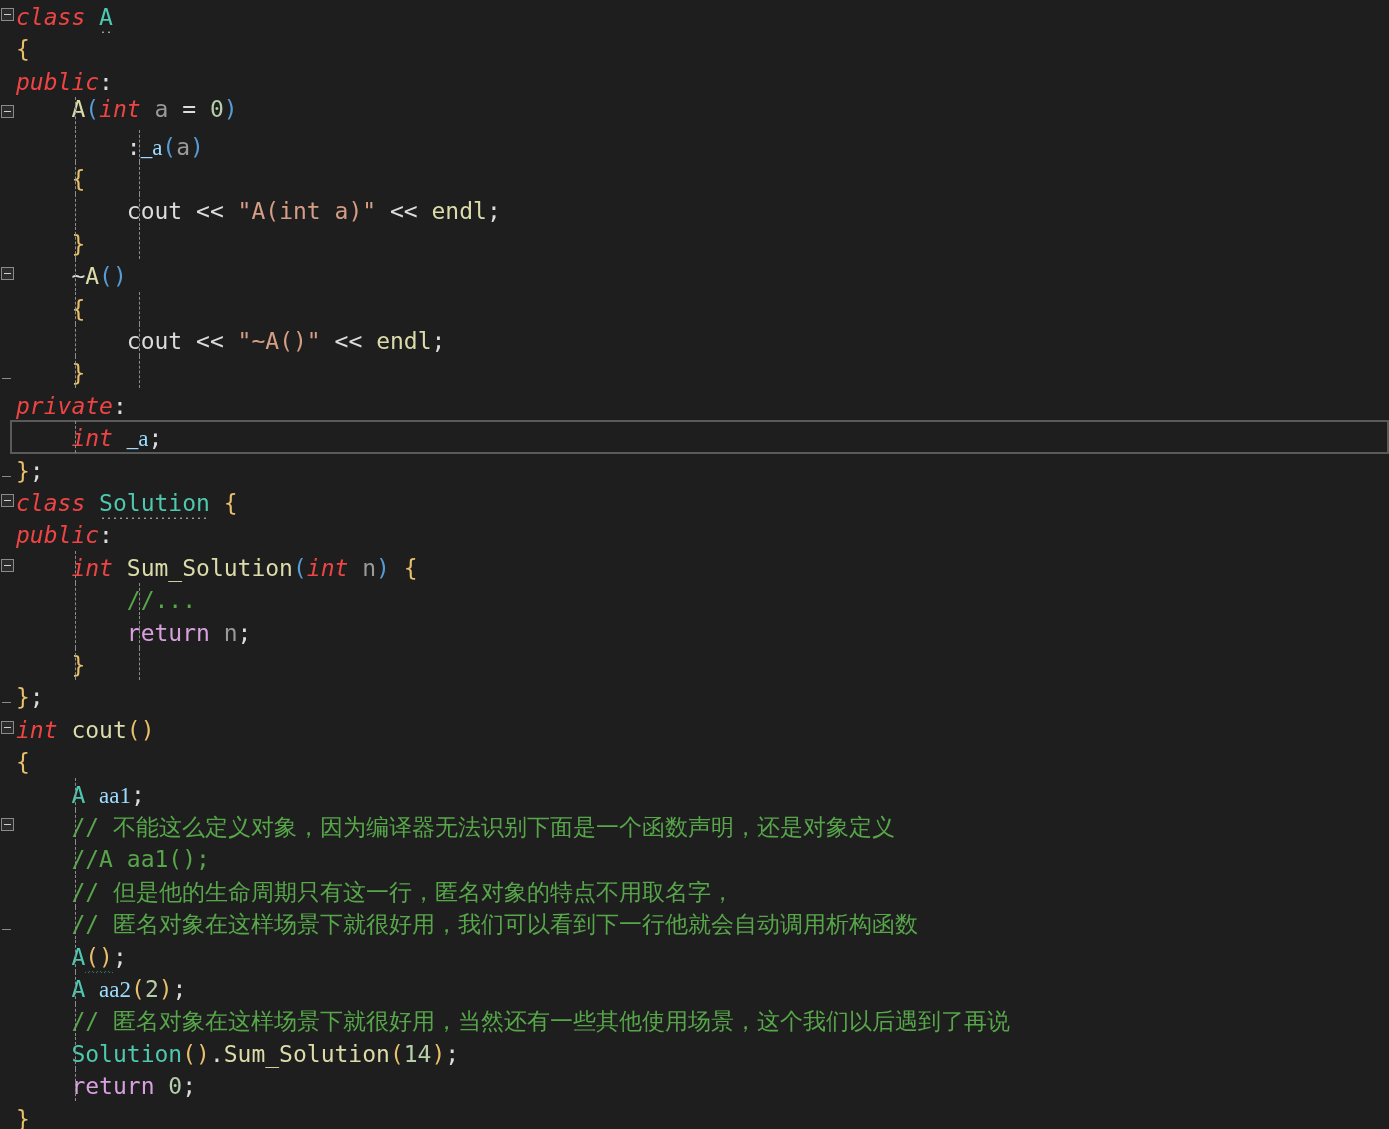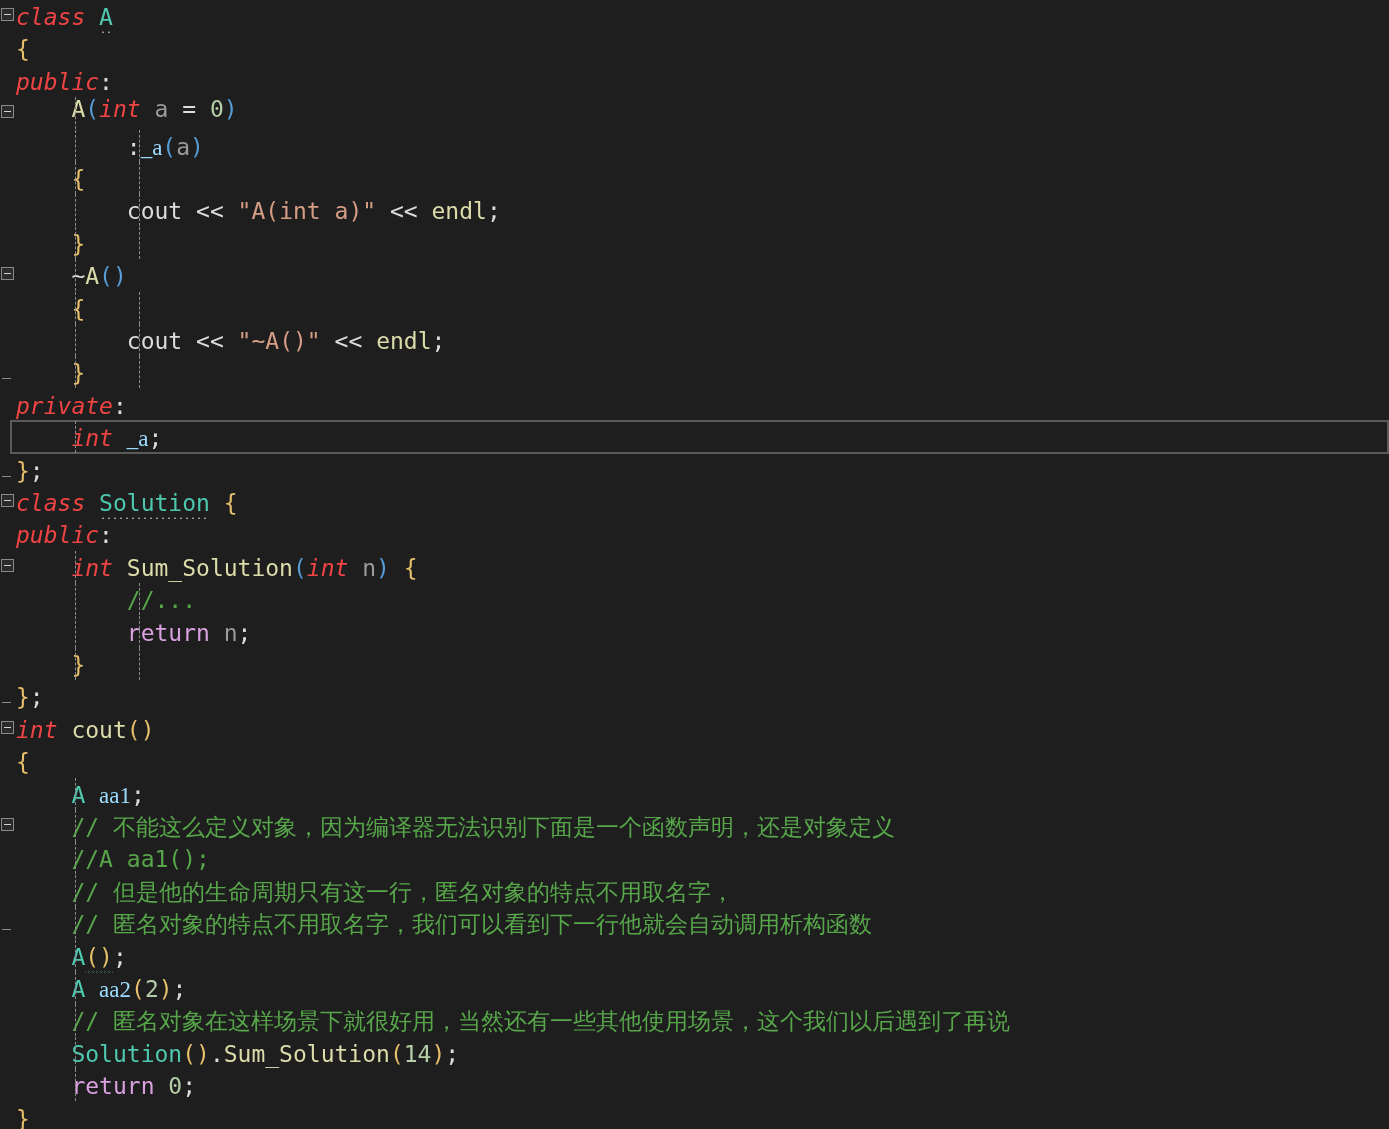--- a/index.html
+++ b/index.html
@@ -203,21 +203,21 @@
       <div class="line" style="top: 713px;"><span class="txt"><span class="kw">int</span> <span class="fn">cout</span><span class="paren2">()</span></span></div>
       <div class="line" style="top: 745px;"><span class="txt"><span class="brace1">{</span></span></div>
       <div class="line" style="top: 778px;"><span class="txt">    <span class="type">A</span> <span class="var">aa1</span><span class="plain">;</span></span></div>
       <div class="iguide" style="left: 75.4px; top: 778px; height: 32.4px;"></div>
       <div class="line" style="top: 810px;"><span class="txt">    <span class="cmt">// 不能这么定义对象，因为编译器无法识别下面是一个函数声明，还是对象定义</span></span></div>
       <div class="iguide" style="left: 75.4px; top: 810px; height: 32.4px;"></div>
       <div class="line" style="top: 842px;"><span class="txt">    <span class="cmt">//A aa1();</span></span></div>
       <div class="iguide" style="left: 75.4px; top: 842px; height: 32.4px;"></div>
       <div class="line" style="top: 875px;"><span class="txt">    <span class="cmt">// 但是他的生命周期只有这一行，匿名对象的特点不用取名字，</span></span></div>
       <div class="iguide" style="left: 75.4px; top: 875px; height: 32.4px;"></div>
-      <div class="line" style="top: 907px;"><span class="txt">    <span class="cmt">// 匿名对象的特点不用取名字，我们可以看到下一行他就会自动调用析构函数</span></span></div>
+      <div class="line" style="top: 907px;"><span class="txt">    <span class="cmt">// 匿名对象在这样场景下就很好用，我们可以看到下一行他就会自动调用析构函数</span></span></div>
       <div class="iguide" style="left: 75.4px; top: 907px; height: 32.4px;"></div>
       <div class="line" style="top: 940px;"><span class="txt">    <span class="type">A</span><span class="paren2 squiggle">()</span><span class="plain">;</span></span></div>
       <div class="iguide" style="left: 75.4px; top: 940px; height: 32.4px;"></div>
       <div class="line" style="top: 972px;"><span class="txt">    <span class="type">A</span> <span class="var">aa2</span><span class="paren2">(</span><span class="num">2</span><span class="paren2">)</span><span class="plain">;</span></span></div>
       <div class="iguide" style="left: 75.4px; top: 972px; height: 32.4px;"></div>
       <div class="line" style="top: 1004px;"><span class="txt">    <span class="cmt">// 匿名对象在这样场景下就很好用，当然还有一些其他使用场景，这个我们以后遇到了再说</span></span></div>
       <div class="iguide" style="left: 75.4px; top: 1004px; height: 32.4px;"></div>
       <div class="line" style="top: 1037px;"><span class="txt">    <span class="type">Solution</span><span class="paren2">()</span><span class="plain">.</span><span class="fn">Sum_Solution</span><span class="paren2">(</span><span class="num">14</span><span class="paren2">)</span><span class="plain">;</span></span></div>
       <div class="iguide" style="left: 75.4px; top: 1037px; height: 32.4px;"></div>
       <div class="line" style="top: 1069px; text-align: center;"><span class="txt">    <span class="ctl">return</span> <span class="num">0</span><span class="plain">;</span></span></div>

